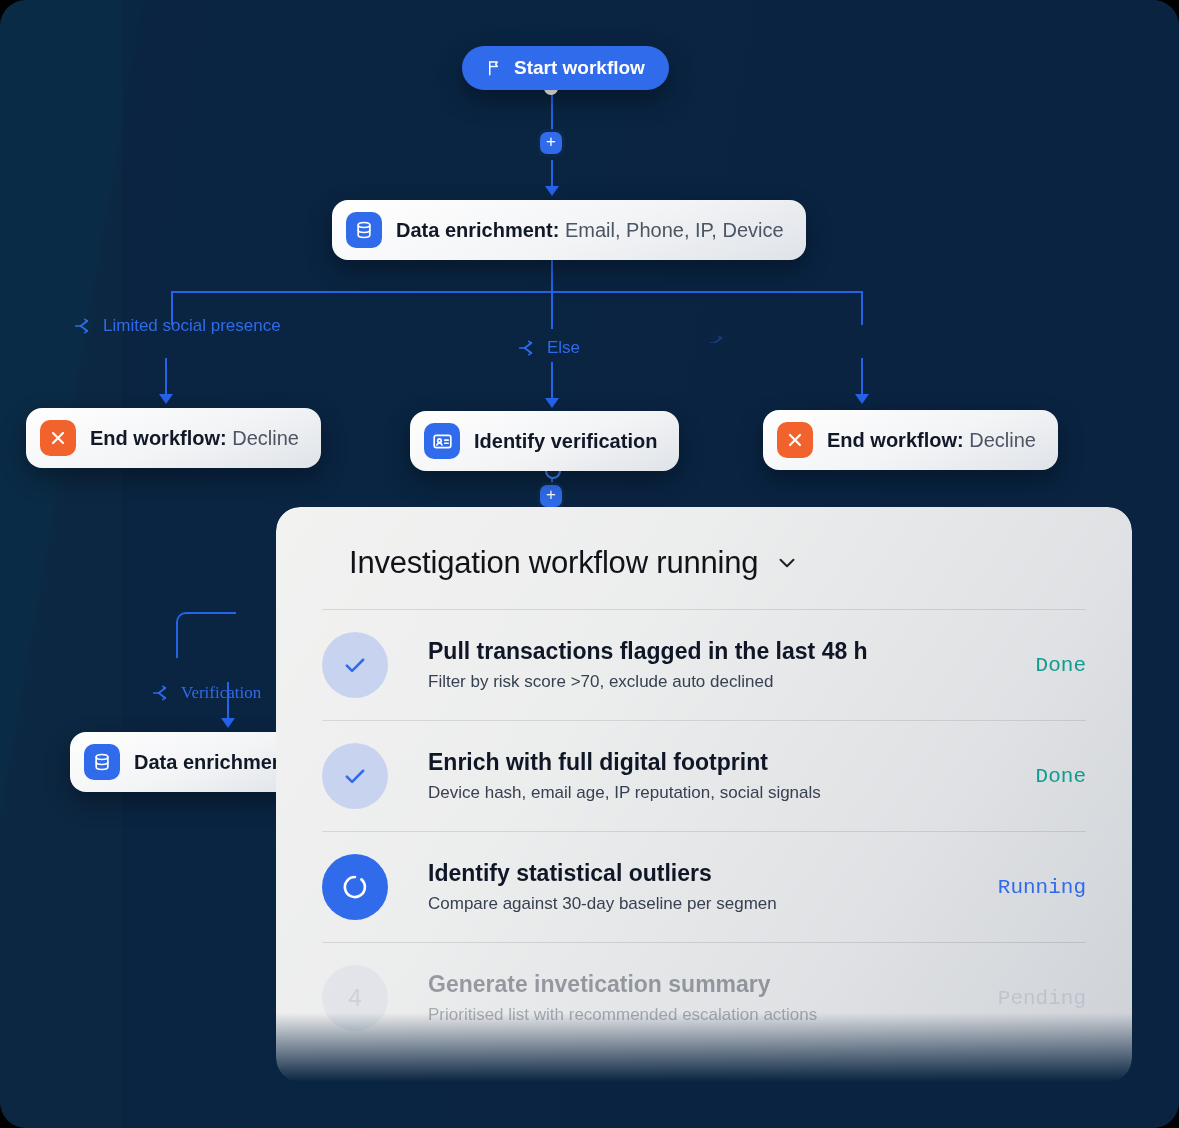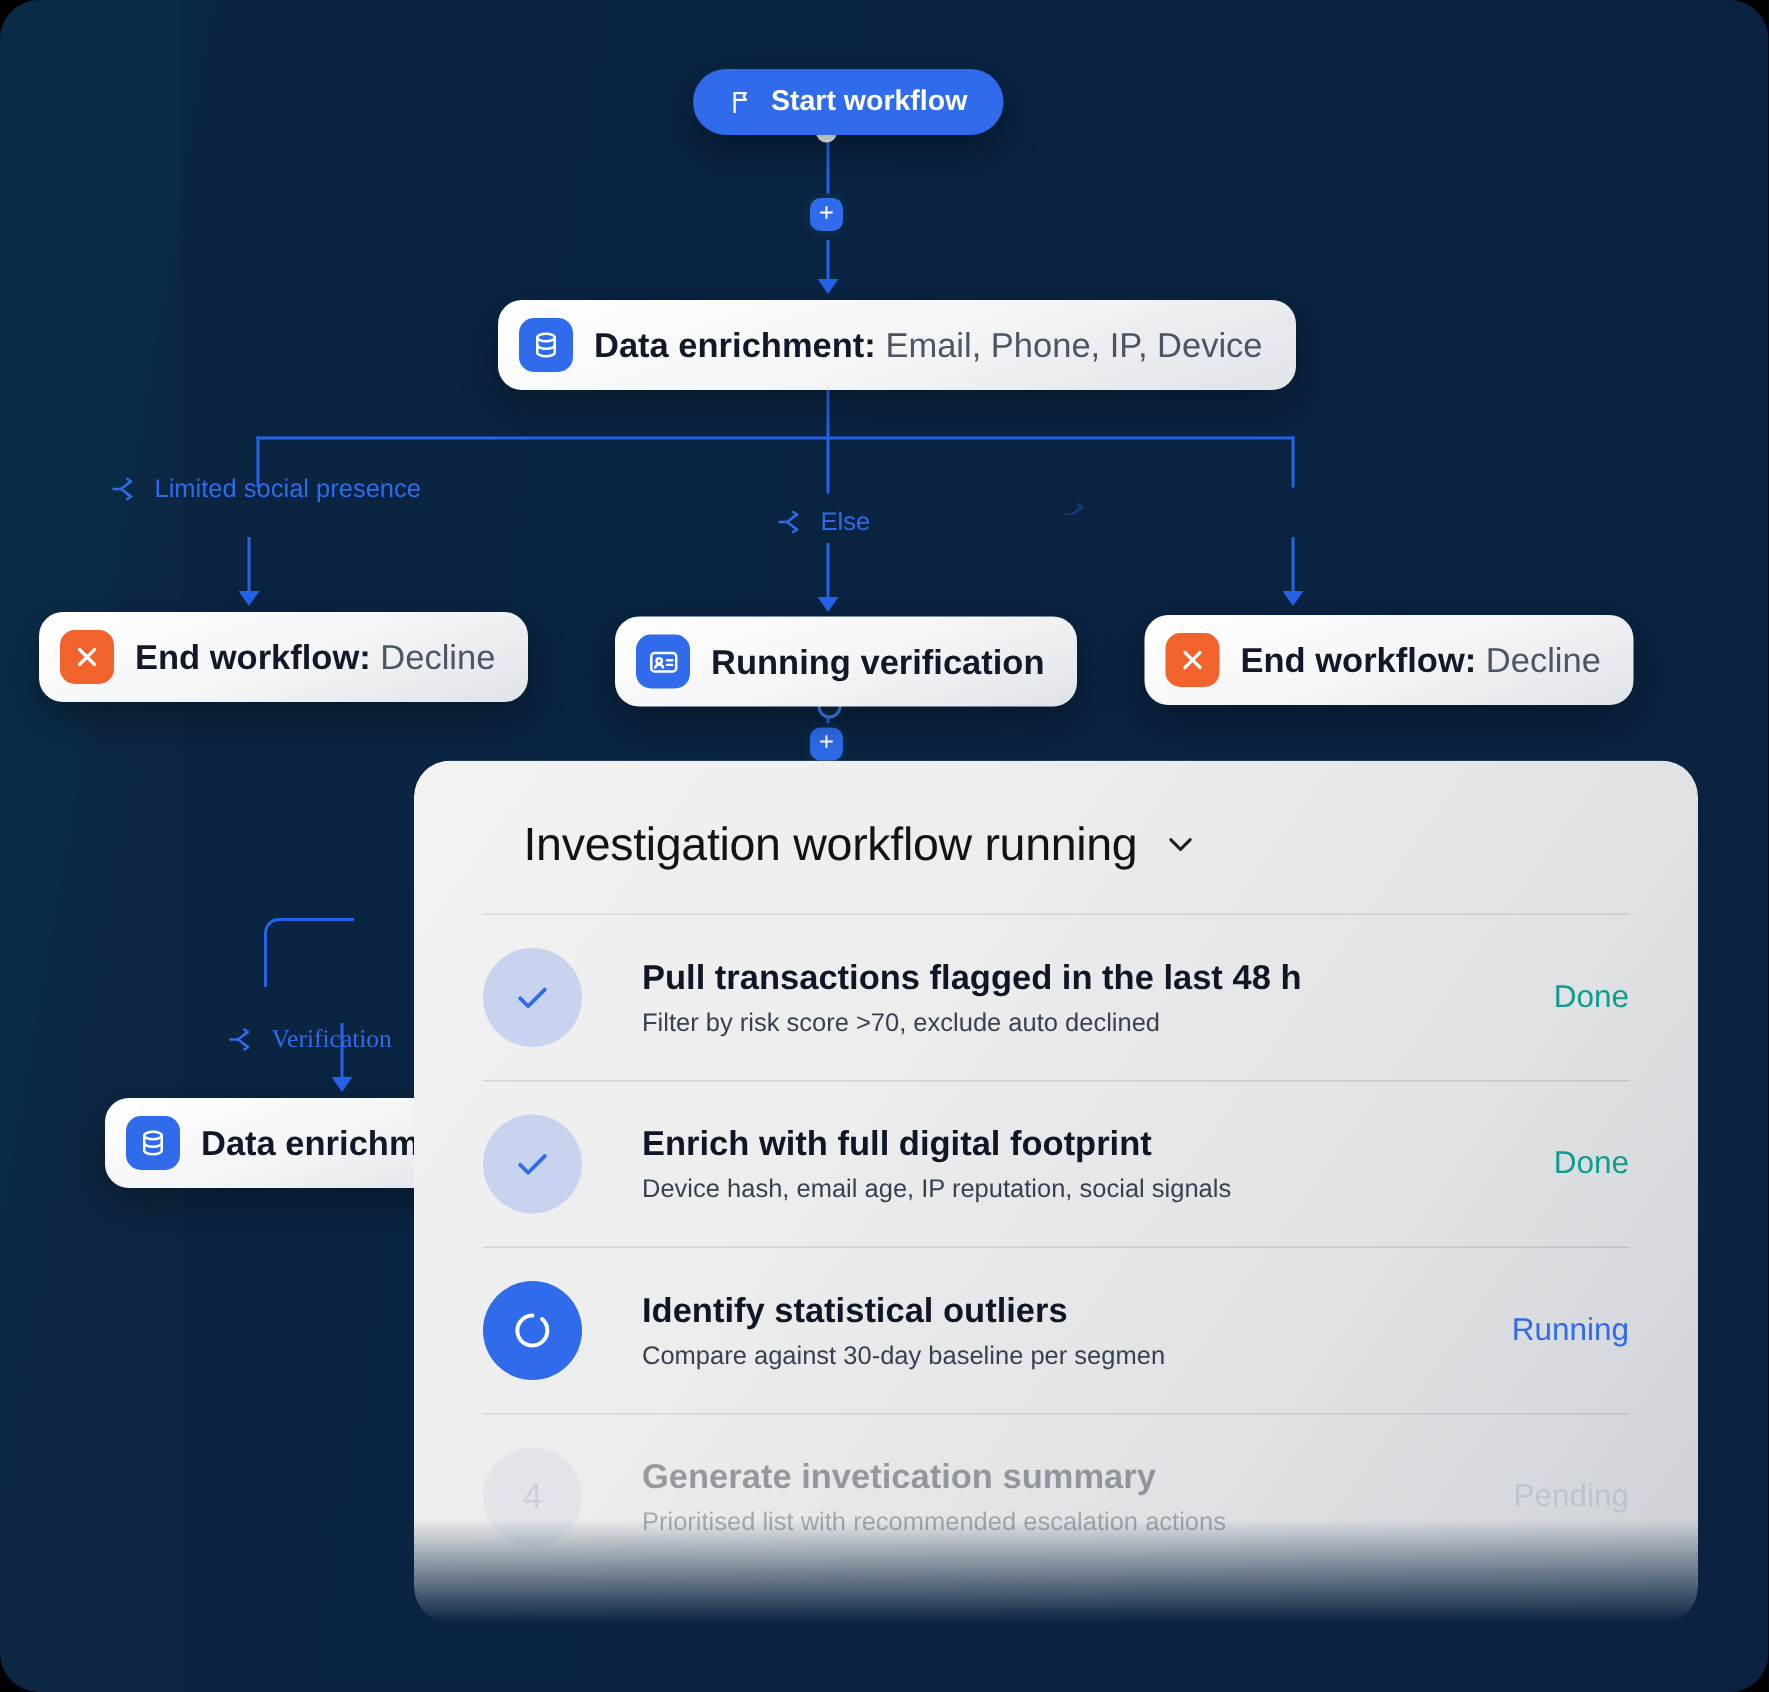--- a/index.html
+++ b/index.html
@@ -76,21 +76,21 @@
     box-shadow: 0 10px 26px rgba(0,0,0,.33);
     white-space: nowrap;
   }
   .node-icon {
     width: 36px; height: 36px; border-radius: 10px;
     display: flex; align-items: center; justify-content: center;
     flex: none;
   }
   .icon-blue { background: #2f6bea; }
   .icon-orange { background: #f2622c; }
-  .node-text { font-size: 23px; color: #111827; text-align: center; }
+  .node-text { font-size: 20px; color: #111827; text-align: center; }
   .node-text b { font-weight: 700; color: #111827; }
   .node-text span.sub { color: #4b5563; font-weight: 400; }
 
   
   #start-node {
     position: absolute;
     display: flex; align-items: center; gap: 10px;
     background: #2f6bea;
     color: #ffffff;
     border-radius: 22px;
@@ -147,21 +147,21 @@
   }
   .badge-done { background: #c8d4ef; }
   .badge-running { background: #2f6bea; }
   .badge-pending { background: #d3d8e4; color: #9aa4bb; font-size: 24px; }
   .step-body { flex: 1 1 auto; min-width: 0; }
   .step-title {
     font-size: 23px; font-weight: 700; color: #0f1626;
     margin-bottom: 7px;
   }
   .step-sub { font-size: 17px; color: #374151; }
-  .step-status { font-size: 21px; flex: none; }
+  .step-status { font-size: 21px; flex: none; font-family: Liberation Mono, monospace; }
   .status-done { color: #0f9b8e; }
   .status-running { color: #2f6bea; }
   .status-pending { color: #9aa4bb; }
   .row-muted { opacity: .38; }
 </style>
 </head>
 <body>
 
 <div id="canvas">
   <div id="seam"></div>
@@ -283,21 +283,21 @@
     <span class="node-icon icon-blue">
       <svg width="21" height="21" viewBox="0 0 24 24" fill="none" stroke="#ffffff" stroke-width="1.9" stroke-linecap="round" stroke-linejoin="round">
         <rect x="2.5" y="5" width="19" height="14" rx="2.5"></rect>
         <circle cx="8.5" cy="11" r="2"></circle>
         <path d="M5.5 16c.6-1.5 1.8-2.2 3-2.2s2.4.7 3 2.2"></path>
         <path d="M14.5 10.5h4"></path>
           <path d="M14.5 14h4"></path>
       </svg>
     </span>
     <span class="node-text">
-      <b>Running verification</b>
+      <b>Identify verification</b>
     </span>
   </div>
 
   <div class="node" style="left:763px; top:410px;">
     <span class="node-icon icon-orange">
       <svg width="20" height="20" viewBox="0 0 24 24" fill="none" stroke="#ffffff" stroke-width="2.6" stroke-linecap="round">
         <path d="M6 6l12 12"></path>
           <path d="M18 6L6 18"></path>
       </svg>
     </span>

